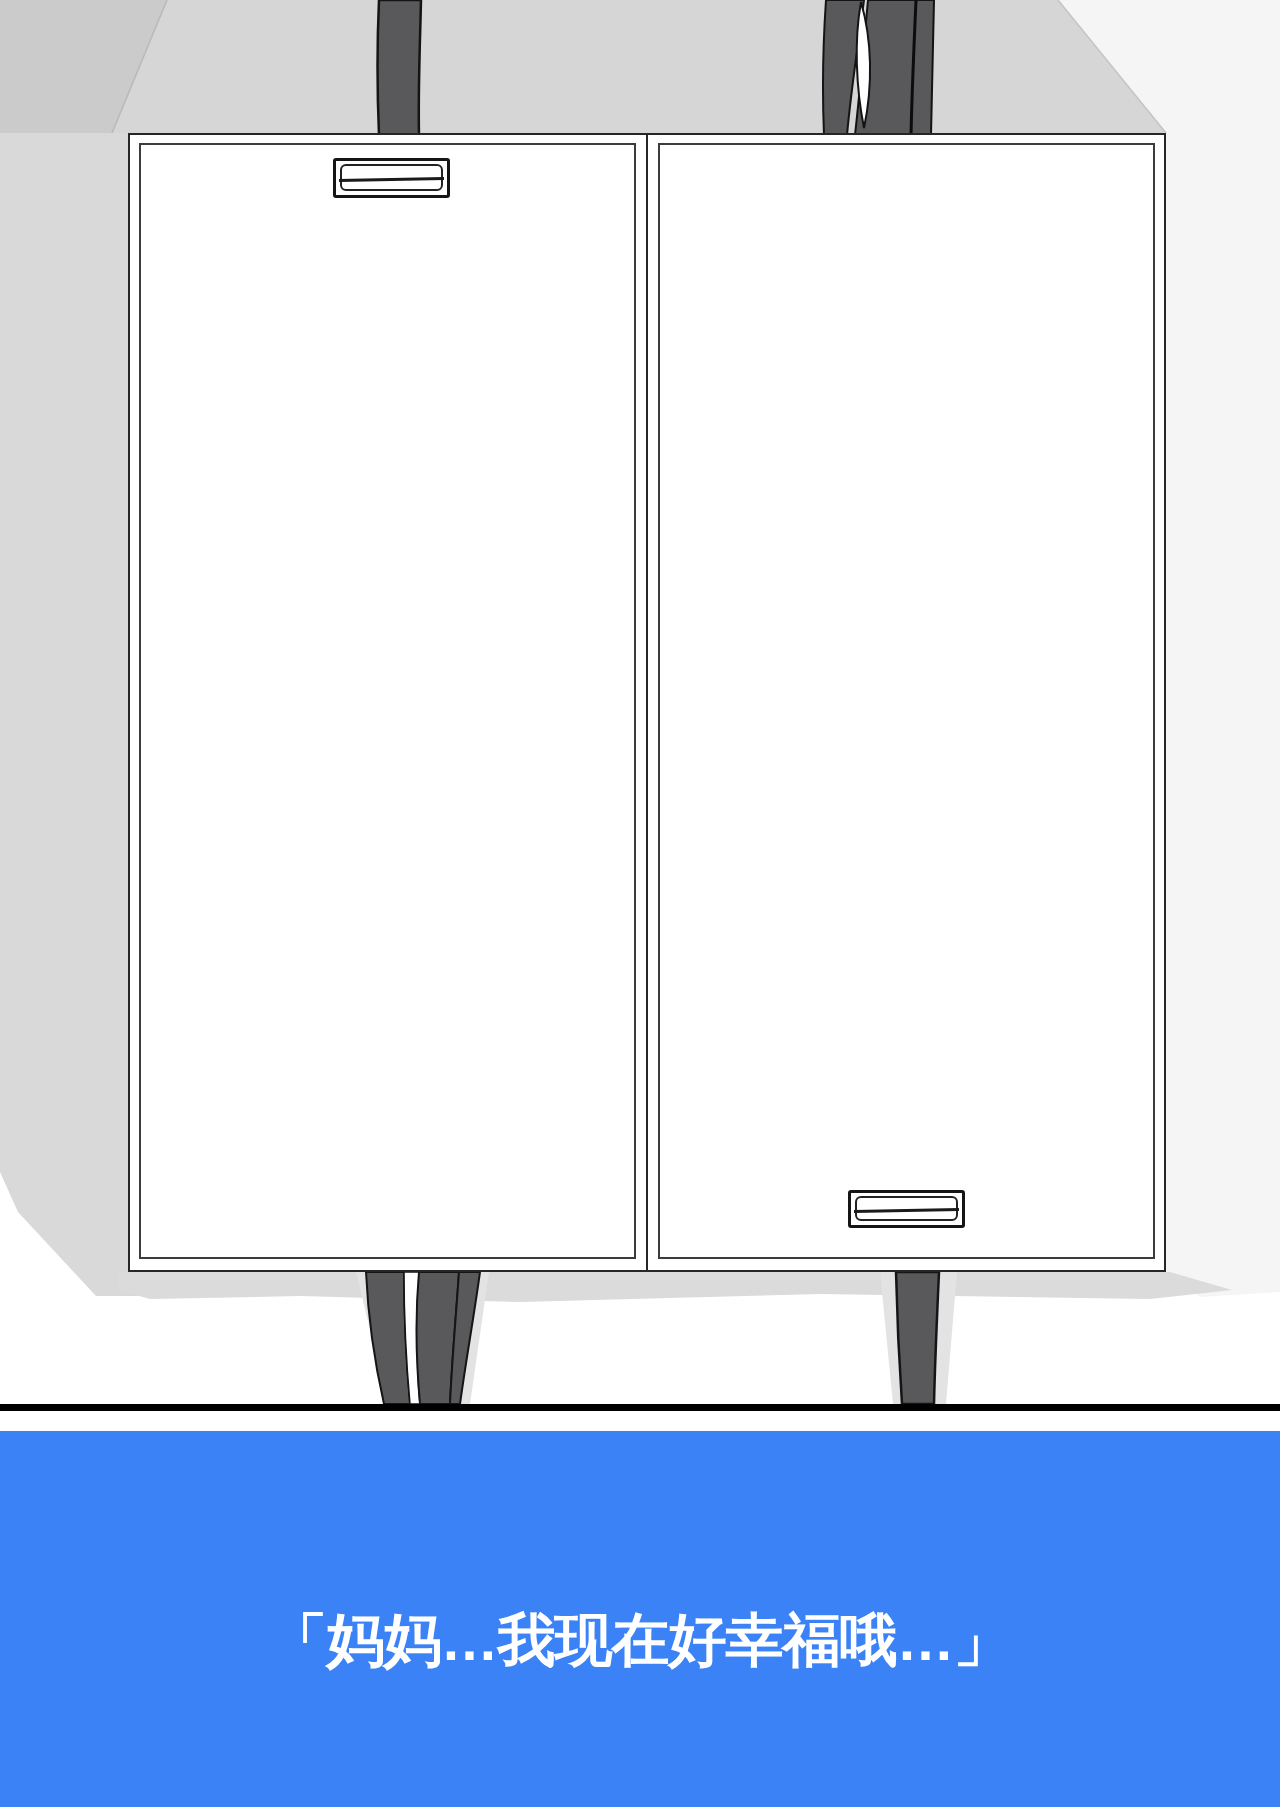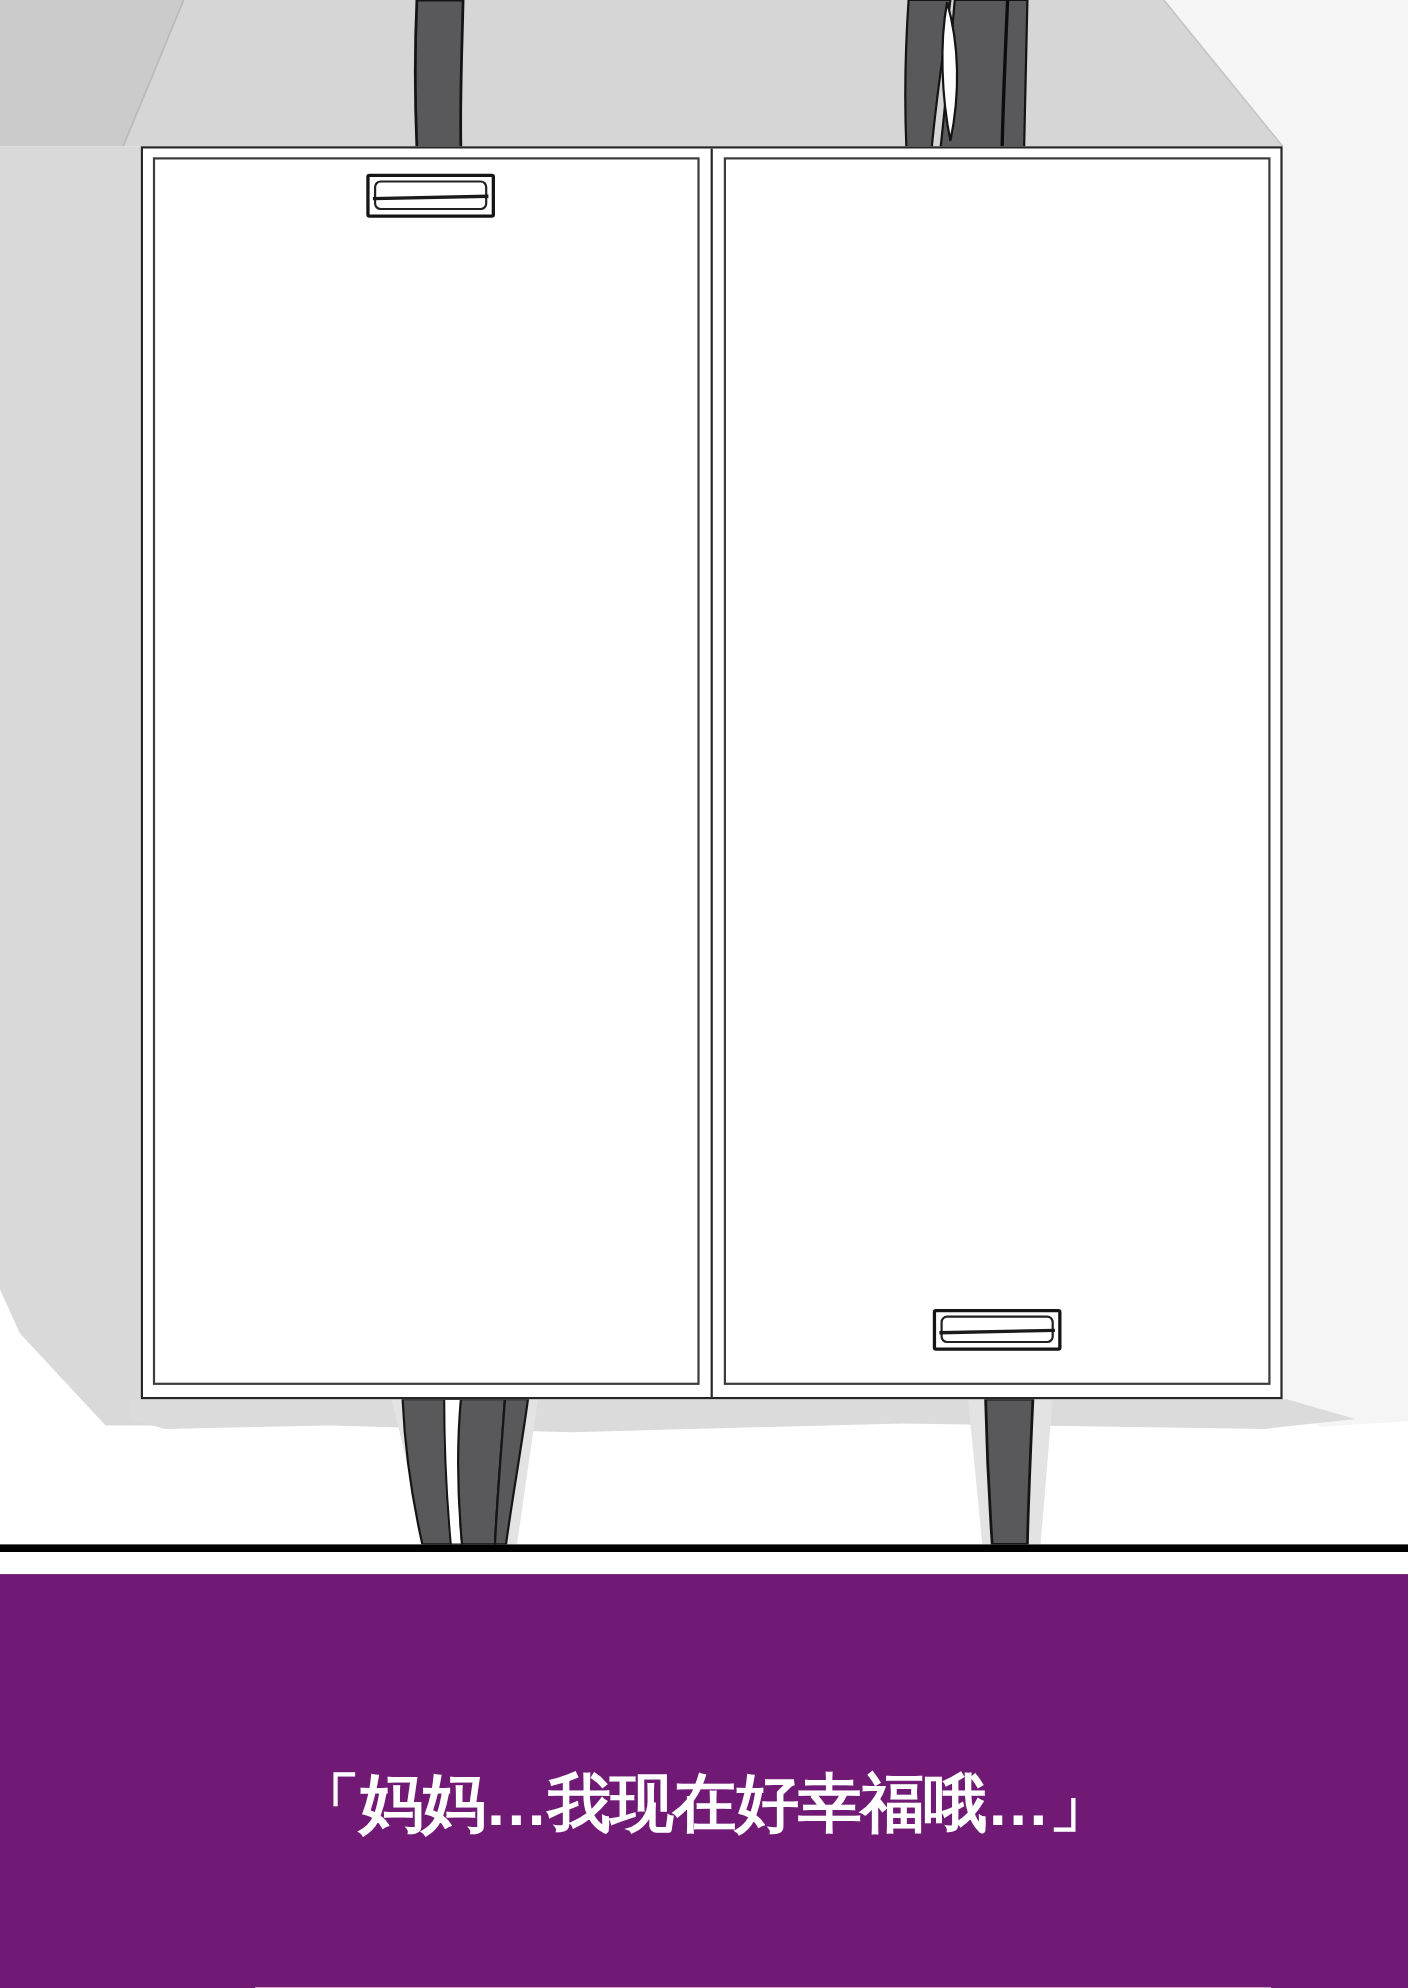--- a/index.html
+++ b/index.html
@@ -36,21 +36,21 @@
     border:2px solid #222222;border-radius:6px;
   }
   .handle-bar{
     position:absolute;left:3px;right:3px;top:50%;height:3px;background:#1a1a1a;
     transform:rotate(-1.2deg);
   }
   
   .frame-line{position:absolute;left:0;top:1404px;width:1280px;height:7px;background:#000000;}
   .white-gutter{position:absolute;left:0;top:1411px;width:1280px;height:20px;background:#ffffff;}
   
-  .caption-band{position:absolute;left:0;top:1431px;width:1280px;height:376px;background:#701a75;}
+  .caption-band{position:absolute;left:0;top:1431px;width:1280px;height:376px;background:#3b82f6;}
   .caption-text{
     position:absolute;left:0;top:176px;width:100%;text-align:center;
     color:#ffffff;font-size:58px;font-weight:600;letter-spacing:-1px;line-height:66px;
     white-space:nowrap;
   }
 </style>
 </head>
 <body>
 
 <div class="page">

